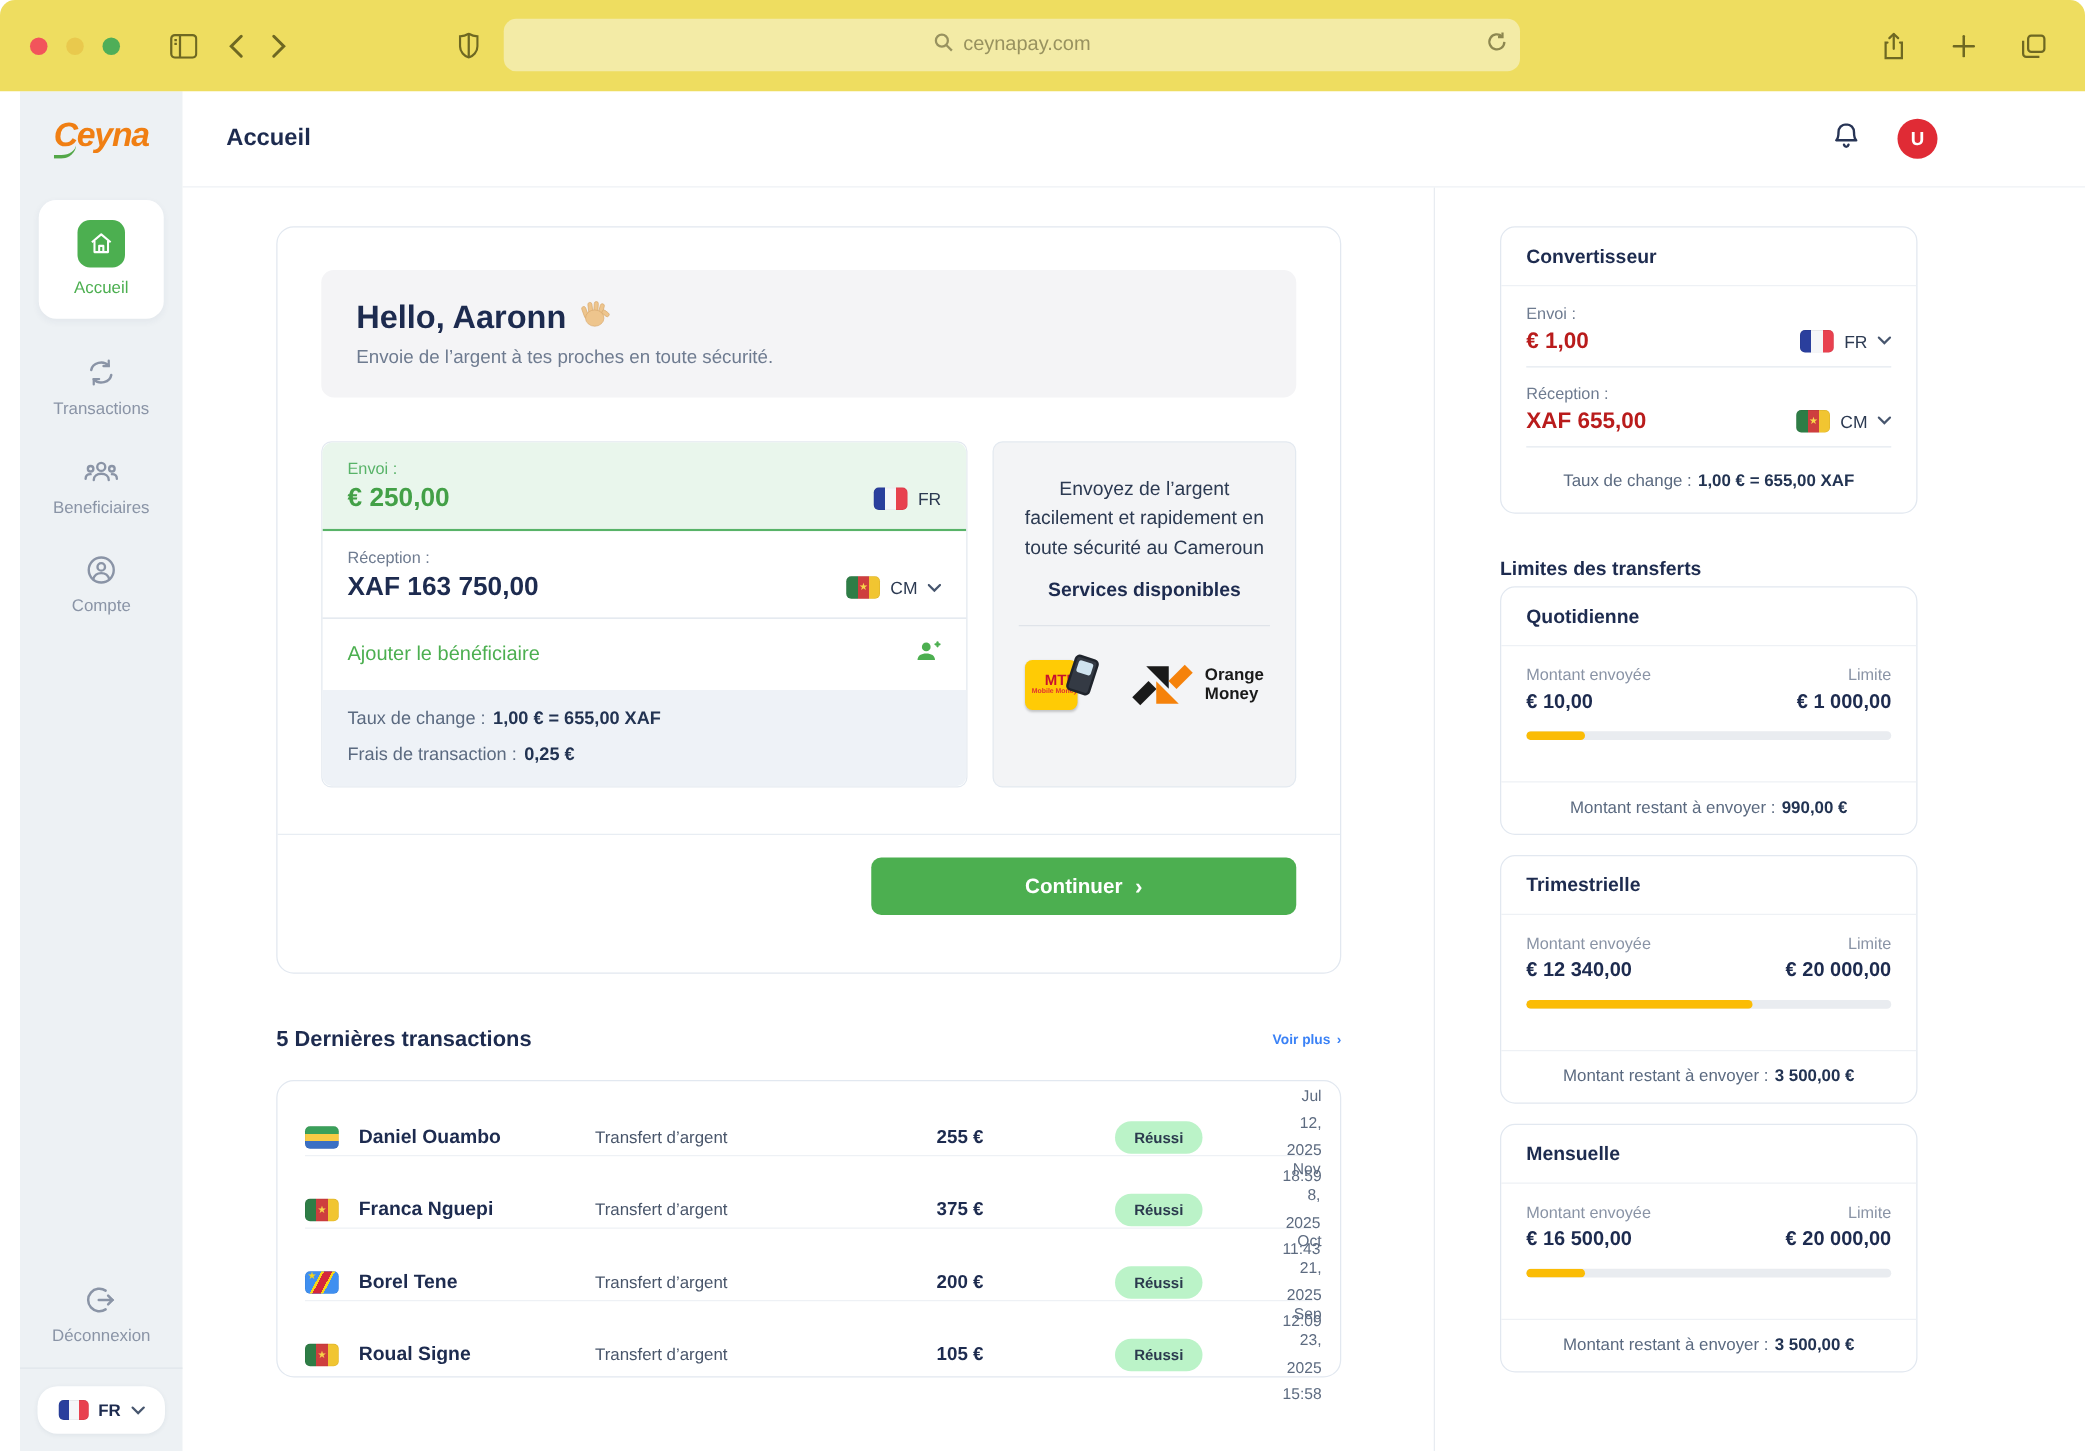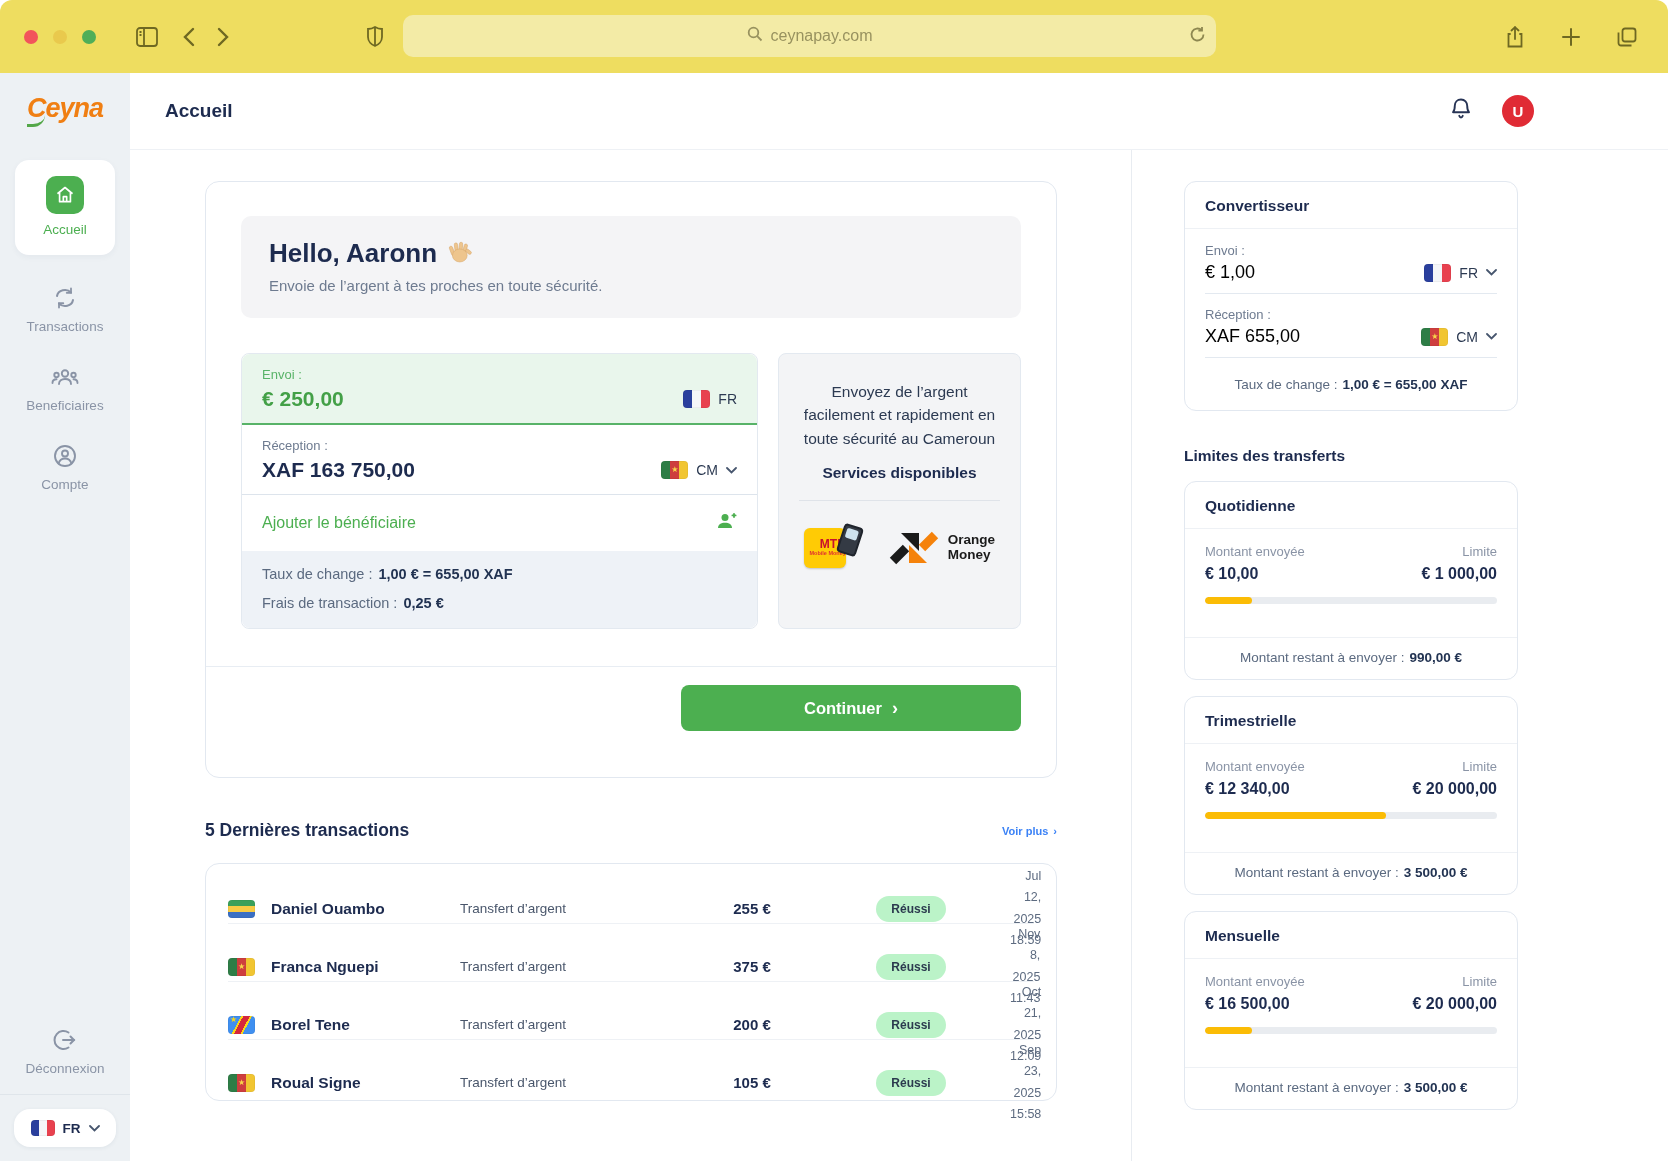--- a/index.html
+++ b/index.html
@@ -16,21 +16,21 @@
   .chrome-ic svg { display:block; }
   .nav-gap { margin-right:8px; }
   .urlbar { position:absolute; left:403px; width:813px; height:42px; top:15px; background:#f3eba6; border-radius:10px;
     display:flex; align-items:center; justify-content:center; gap:8px; color:#98925f; font-size:16px; }
   .urlbar .reload { position:absolute; right:10px; color:#8d8750; }
   .chrome-right { position:absolute; right:24px; display:flex; gap:22px; }
   .shield-wrap { position:absolute; left:358px; }
 
   
   .app { display:flex; height:1088px; }
-  .sidebar { width:130px; background:#edf1f4; display:flex; flex-direction:column; align-items:center; padding:16px 0 14px; flex:none; }
+  .sidebar { width:130px; background:#edf1f4; display:flex; flex-direction:column; align-items:center; padding:16px 0 14px; flex:none;margin-left:16px; }
   .logo { font-size:27px; font-weight:bold; font-style:italic; color:#f07f13; letter-spacing:-1px; position:relative; margin-top:4px; margin-bottom:36px; }
   .logo .c-swirl { color:#f07f13; border-bottom:3px solid #53a748; border-radius:0 0 12px 0; padding-bottom:1px; }
   .nav-item { display:flex; flex-direction:column; align-items:center; gap:8px; color:#8a94a6; font-size:13.5px; margin-bottom:30px; cursor:pointer; }
   .nav-item.active { background:#fff; border-radius:14px; width:100px; padding:16px 0 18px; box-shadow:0 2px 6px rgba(30,50,90,.05); color:#4caf50; }
   .home-sq { width:38px; height:38px; background:#4caf50; border-radius:10px; display:flex; align-items:center; justify-content:center; color:#fff; }
   .nav-ic { height:26px; display:flex; align-items:center; }
   .side-bottom { margin-top:auto; width:100%; display:flex; flex-direction:column; align-items:center; }
   .side-sep { width:130px; border-top:1px solid #dfe5ea; margin:18px 0 14px; }
   .lang-pill { background:#fff; border-radius:16px; height:38px; width:102px; display:flex; align-items:center; justify-content:center; gap:8px;
     font-size:13.5px; font-weight:bold; color:#1d2b4f; box-shadow:0 1px 4px rgba(30,50,90,.07); cursor:pointer; }
@@ -117,25 +117,25 @@
   .flag[data-flag="CD"]::before { content:""; position:absolute; inset:0;
     background:linear-gradient(118deg, transparent 36%, #f7d618 36% 42%, #d5273b 42% 60%, #f7d618 60% 66%, transparent 66%); }
   .flag[data-flag="CD"]::after { content:"★"; position:absolute; left:2px; top:-1px; color:#f7d618; font-size:8px; }
 
   
   .panel-card { width:334px; background:#fff; border:1px solid #e2e8f0; border-radius:12px; }
   .pc-head { padding:15px 20px 13px; border-bottom:1px solid #eef1f5; font-size:15.5px; font-weight:bold; color:#1d2b4f; }
   .conv-body { padding:14px 20px 18px; }
   .conv-field { border-bottom:1px solid #e3e9f0; padding-bottom:10px; margin-bottom:13px; }
   .conv-field .f-val-row { margin-top:4px; }
-  .conv-val { font-size:18px; font-weight:normal; color:#000000; }
+  .conv-val { font-size:18px; font-weight:bold; color:#b91c1c; }
   .conv-rate { text-align:center; font-size:13.5px; color:#5b6a80; padding-top:6px; }
   .conv-rate b { color:#223352; margin-left:5px; }
 
-  .limits-title { font-size:15.5px; font-weight:bold; color:#1d2b4f; margin:36px 0 16px; }
+  .limits-title { font-size:15.5px; font-weight:bold; color:#1d2b4f; margin:36px 0 4px; }
   .limit-card { margin-bottom:16px; }
   .lim-body { padding:15px 20px 17px; }
   .lim-labels { display:flex; justify-content:space-between; font-size:13px; color:#8a94a6; }
   .lim-vals { display:flex; justify-content:space-between; font-size:16px; font-weight:bold; color:#1d2b4f; margin-top:6px; }
   .bar { height:7px; background:#e9ecf0; border-radius:999px; margin-top:14px; overflow:hidden; }
   .bar-fill { height:100%; background:#fbbc05; border-radius:999px; }
   .lim-foot { border-top:1px solid #eef1f5; padding:12px 10px 14px; text-align:center; font-size:13.5px; color:#5b6a80;margin-top:16px; }
   .lim-foot b { color:#223352; margin-left:5px; }
 </style>
 </head>

